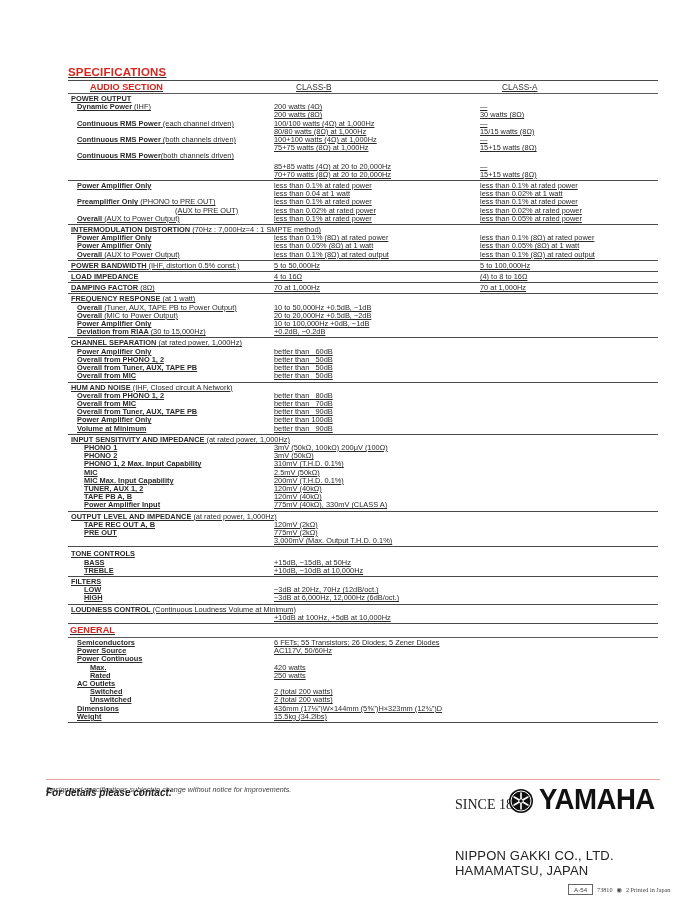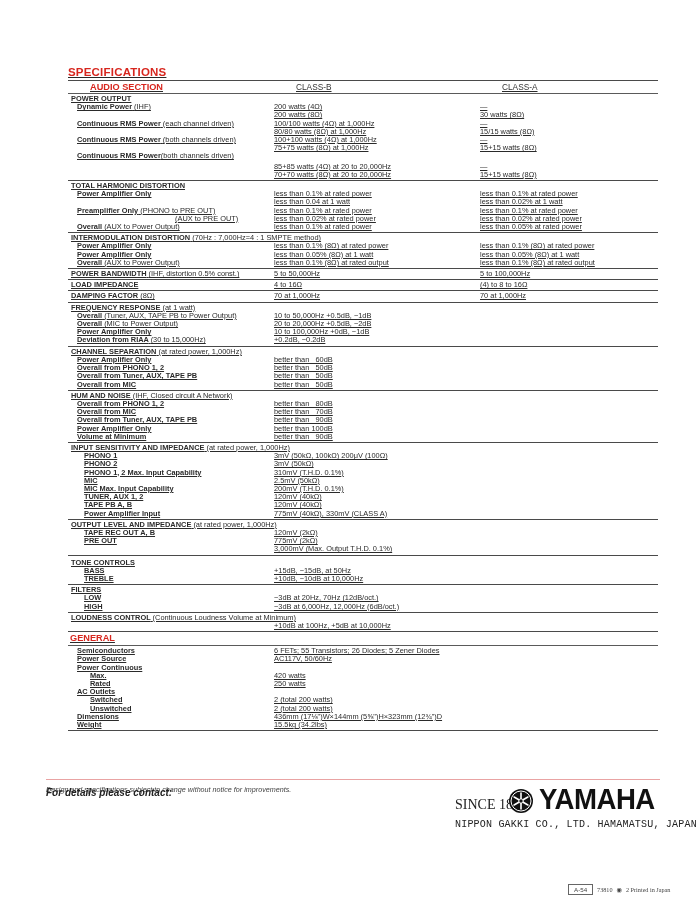--- a/index.html
+++ b/index.html
@@ -24,21 +24,21 @@
   .sh .norm, .lbl .norm { font-weight: normal; }
   .lbl { padding-left: 9px !important; font-weight: bold; }
   .lbl2 { padding-left: 16px !important; font-weight: bold; }
   .gen-title { color: #d7261e; font-weight: bold; font-size: 9.2px; padding: 1px 0 1px 2px; height: 11px; }
   .note { position: absolute; left: 46px; top: 785px; font-size: 7.2px; font-style: italic; color: #444; }
   .redline { position: absolute; left: 46px; top: 779px; width: 614px; border-top: 1px solid #e9a3a3; }
   .contact { position: absolute; left: 46px; top: 787px; font-size: 10px; font-weight: bold; color: #222; font-style: italic; }
   .since { position: absolute; left: 455px; top: 797px; font-family: "Liberation Serif", serif; font-size: 14px; color: #222; }
   .emblem { position: absolute; left: 508px; top: 788px; width: 26px; height: 26px; }
   .brand { position: absolute; left: 539px; top: 782px; font-size: 30px; font-weight: bold; letter-spacing: -0.5px; color: #111; transform: scaleX(0.92); transform-origin: left; line-height: 34px; }
-  .company { position: absolute; left: 455px; top: 819px; font-size: 10px; color: #222; letter-spacing: 0.2px; font-family: Liberation Mono, monospace; }
+  .company { position: absolute; left: 455px; top: 848px; font-size: 13px; color: #222; letter-spacing: 0.2px; }
   .footer { position: absolute; left: 568px; top: 884px; font-size: 6.2px; color: #444; display: flex; align-items: center; gap: 4px; font-family: "Liberation Serif", serif; }
   .code-box { border: 1px solid #666; padding: 1px 5px; font-family: "Liberation Sans", sans-serif; }
 </style>
 </head>
 <body>
 
 <div class="page">
   <div class="title">SPECIFICATIONS</div>
   <div class="rule"></div>
 
@@ -95,23 +95,20 @@
       </div>
     <div class="row">
         <span class="c0 lbl"></span>
         <span class="c1">70+70 watts (8Ω) at 20 to 20,000Hz</span>
         <span class="c2">15+15 watts (8Ω)</span>
       </div>
   </div>
   <div class="rule"></div>
 
   <div class="sec">
-    <div class="row">
-        <span class="c0 sh">TOTAL HARMONIC DISTORTION</span>
-      </div>
     <div class="row">
         <span class="c0 lbl">Power Amplifier Only</span>
         <span class="c1">less than 0.1% at rated power</span>
         <span class="c2">less than 0.1% at rated power</span>
       </div>
     <div class="row">
         <span class="c0 lbl"></span>
         <span class="c1">less than 0.04 at 1 watt</span>
         <span class="c2">less than 0.02% at 1 watt</span>
       </div>

